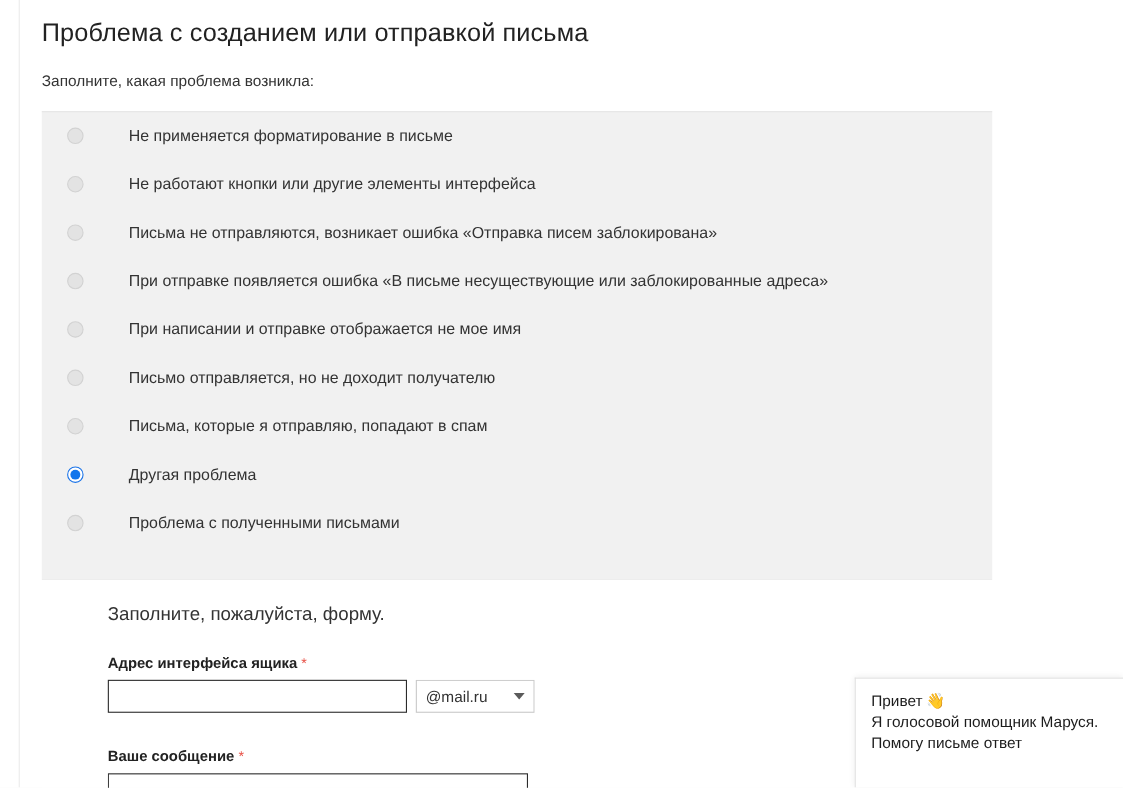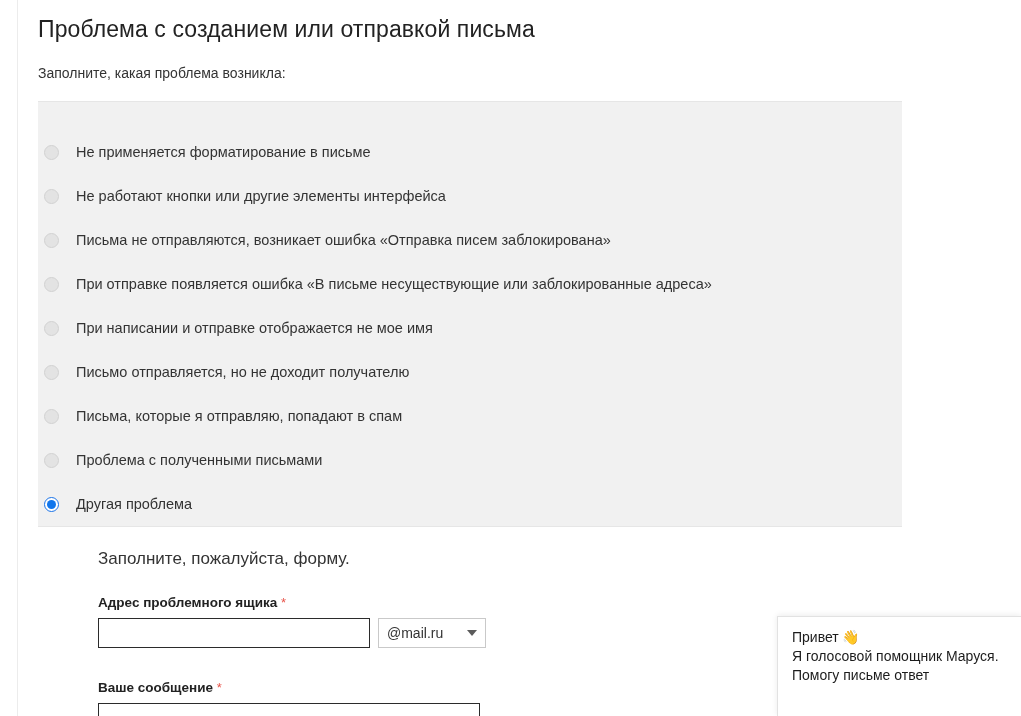--- a/index.html
+++ b/index.html
@@ -52,24 +52,25 @@
   .options-panel {
     margin-top: 20px;
     width: 864px;
     background: #f1f1f1;
     border-top: 1px solid #e6e6e6;
     padding: 14px 0 14px 0;
     box-sizing: border-box;
   }
   .option-row {
     display: flex;
-    align-items: flex-end;
+    align-items: flex-start;
     height: 44px;
-    padding-left: 6px;
+    padding-left: 23px;
     cursor: pointer;
+    gap: 24px;
   }
   .radio {
     width: 15px;
     height: 15px;
     border-radius: 50%;
     background: #e3e3e3;
     border: 1px solid #d2d2d2;
     box-sizing: border-box;
     flex: 0 0 auto;
     position: relative;
@@ -238,37 +239,37 @@
         <span class="radio"></span>
         <span class="option-label">Письмо отправляется, но не доходит получателю</span>
       </div>
 
       <div class="option-row">
         <span class="radio"></span>
         <span class="option-label">Письма, которые я отправляю, попадают в спам</span>
       </div>
 
       <div class="option-row">
-        <span class="radio"></span>
-        <span class="option-label">Проблема с полученными письмами</span>
-      </div>
-
-      <div class="option-row">
         <span class="radio checked"></span>
         <span class="option-label">Другая проблема</span>
       </div>
 
+      <div class="option-row">
+        <span class="radio"></span>
+        <span class="option-label">Проблема с полученными письмами</span>
+      </div>
+
     </div>
 
     <div class="form-panel">
 
       <p class="form-intro">Заполните, пожалуйста, форму.</p>
 
       <div class="field-label">
-        <span>Адрес проблемного ящика</span>
+        <span>Адрес интерфейса ящика</span>
         <span class="req">*</span>
       </div>
 
       <div class="row-inline">
         <input class="text-input" type="text" autofocus="" placeholder="" style="">
         <div class="domain-select">
           <span>@mail.ru</span>
           <span class="caret"></span>
         </div>
       </div>

